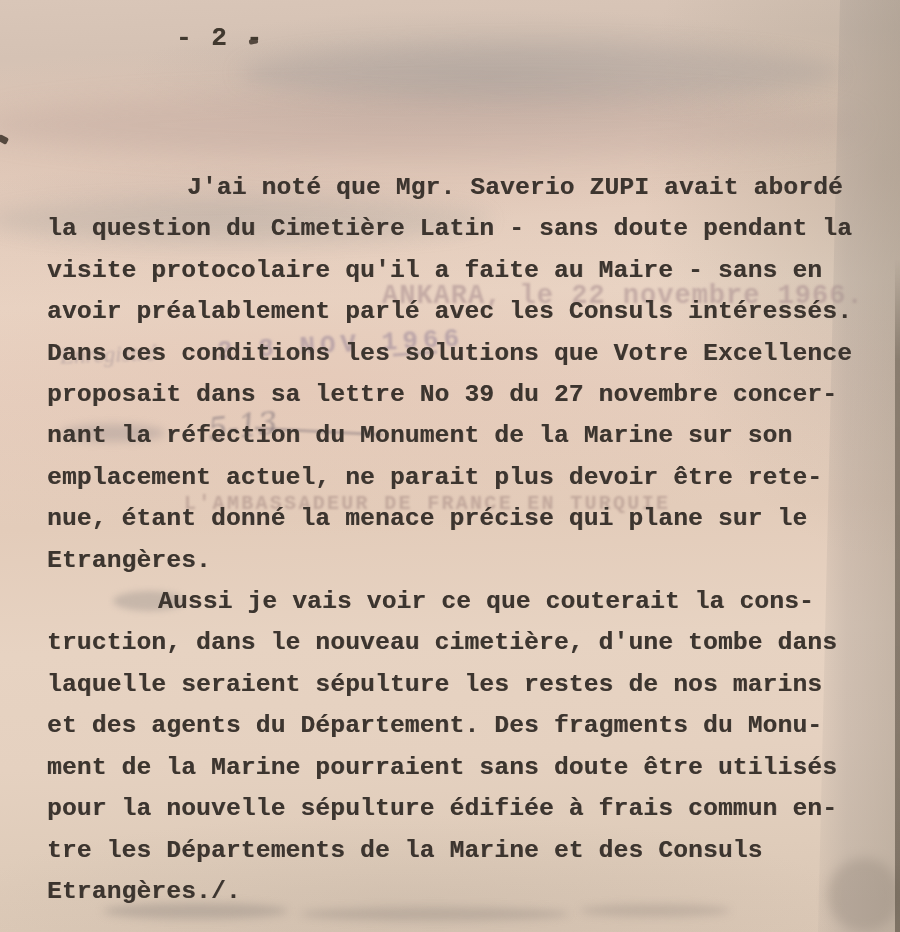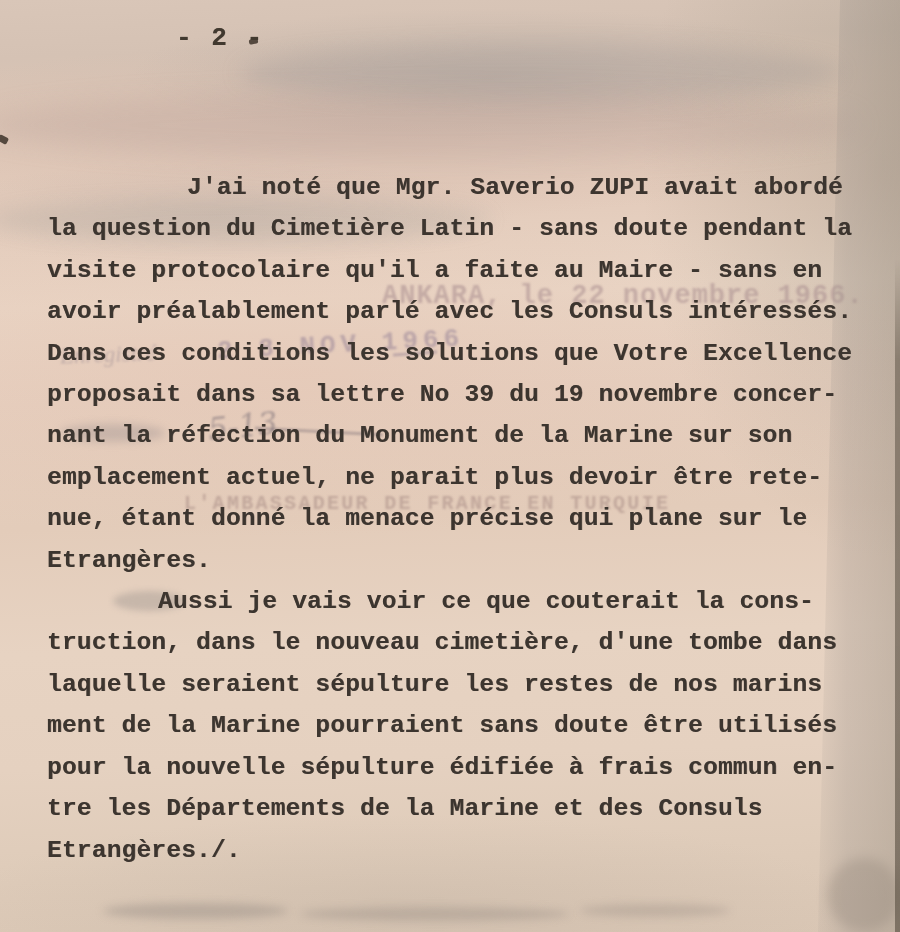--- a/index.html
+++ b/index.html
@@ -89,28 +89,29 @@
 
 <div class="page-num">- 2 -</div>
 
 <div class="typed">
   <div>
     <div class="tline ind1">J'ai noté que Mgr. Saverio ZUPI avait abordé</div>
     <div class="tline">la question du Cimetière Latin - sans doute pendant la</div>
     <div class="tline">visite protocolaire qu'il a faite au Maire - sans en</div>
     <div class="tline">avoir préalablement parlé avec les Consuls intéressés.</div>
     <div class="tline">Dans ces conditions les solutions que Votre Excellence</div>
-    <div class="tline">proposait dans sa lettre No 39 du 19 novembre concer-</div>
+    <div class="tline">proposait dans sa lettre No 39 du 27 novembre concer-</div>
     <div class="tline">nant la réfection du Monument de la Marine sur son</div>
     <div class="tline">emplacement actuel, ne parait plus devoir être rete-</div>
     <div class="tline">nue, étant donné la menace précise qui plane sur le</div>
     <div class="tline">Etrangères.</div>
   </div>
   <div>
     <div class="tline ind2">Aussi je vais voir ce que couterait la cons-</div>
     <div class="tline">truction, dans le nouveau cimetière, d'une tombe dans</div>
     <div class="tline">laquelle seraient sépulture les restes de nos marins</div>
+    <div class="tline">et des agents du Département. Des fragments du Monu-</div>
     <div class="tline">ment de la Marine pourraient sans doute être utilisés</div>
     <div class="tline">pour la nouvelle sépulture édifiée à frais commun en-</div>
     <div class="tline">tre les Départements de la Marine et des Consuls</div>
     <div class="tline">Etrangères./.</div>
   </div>
 </div>
 
 </body></html>

